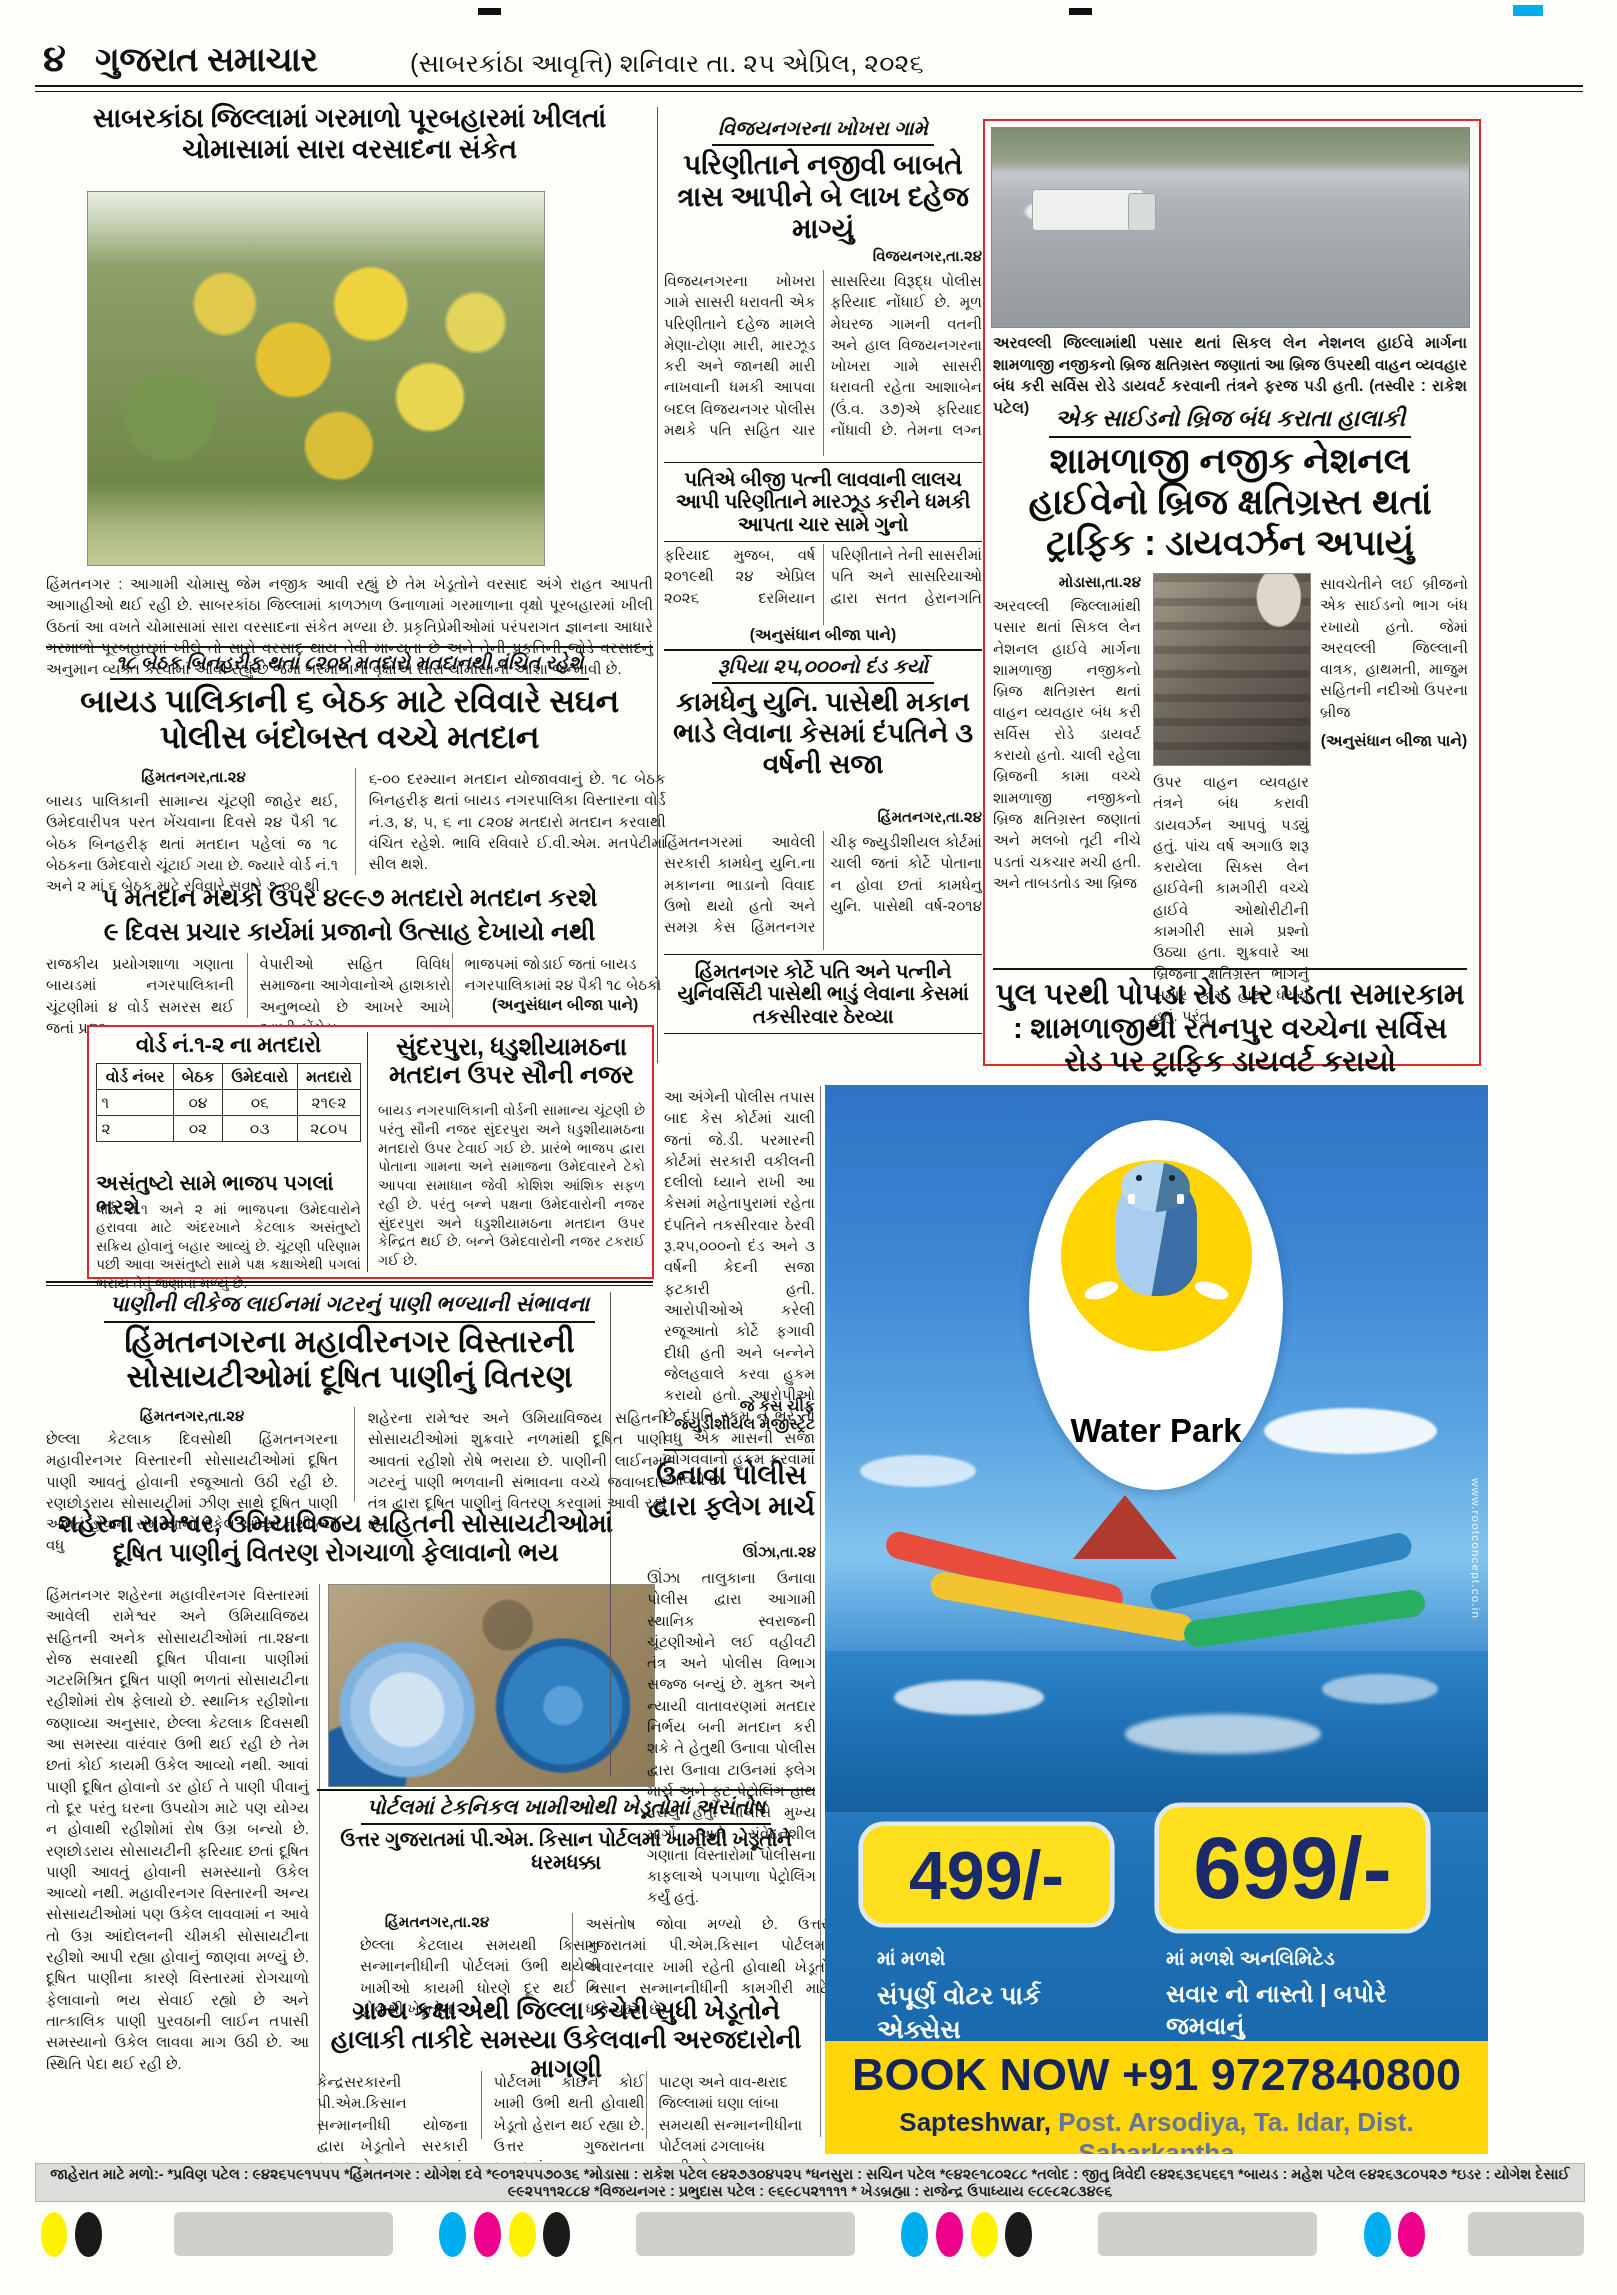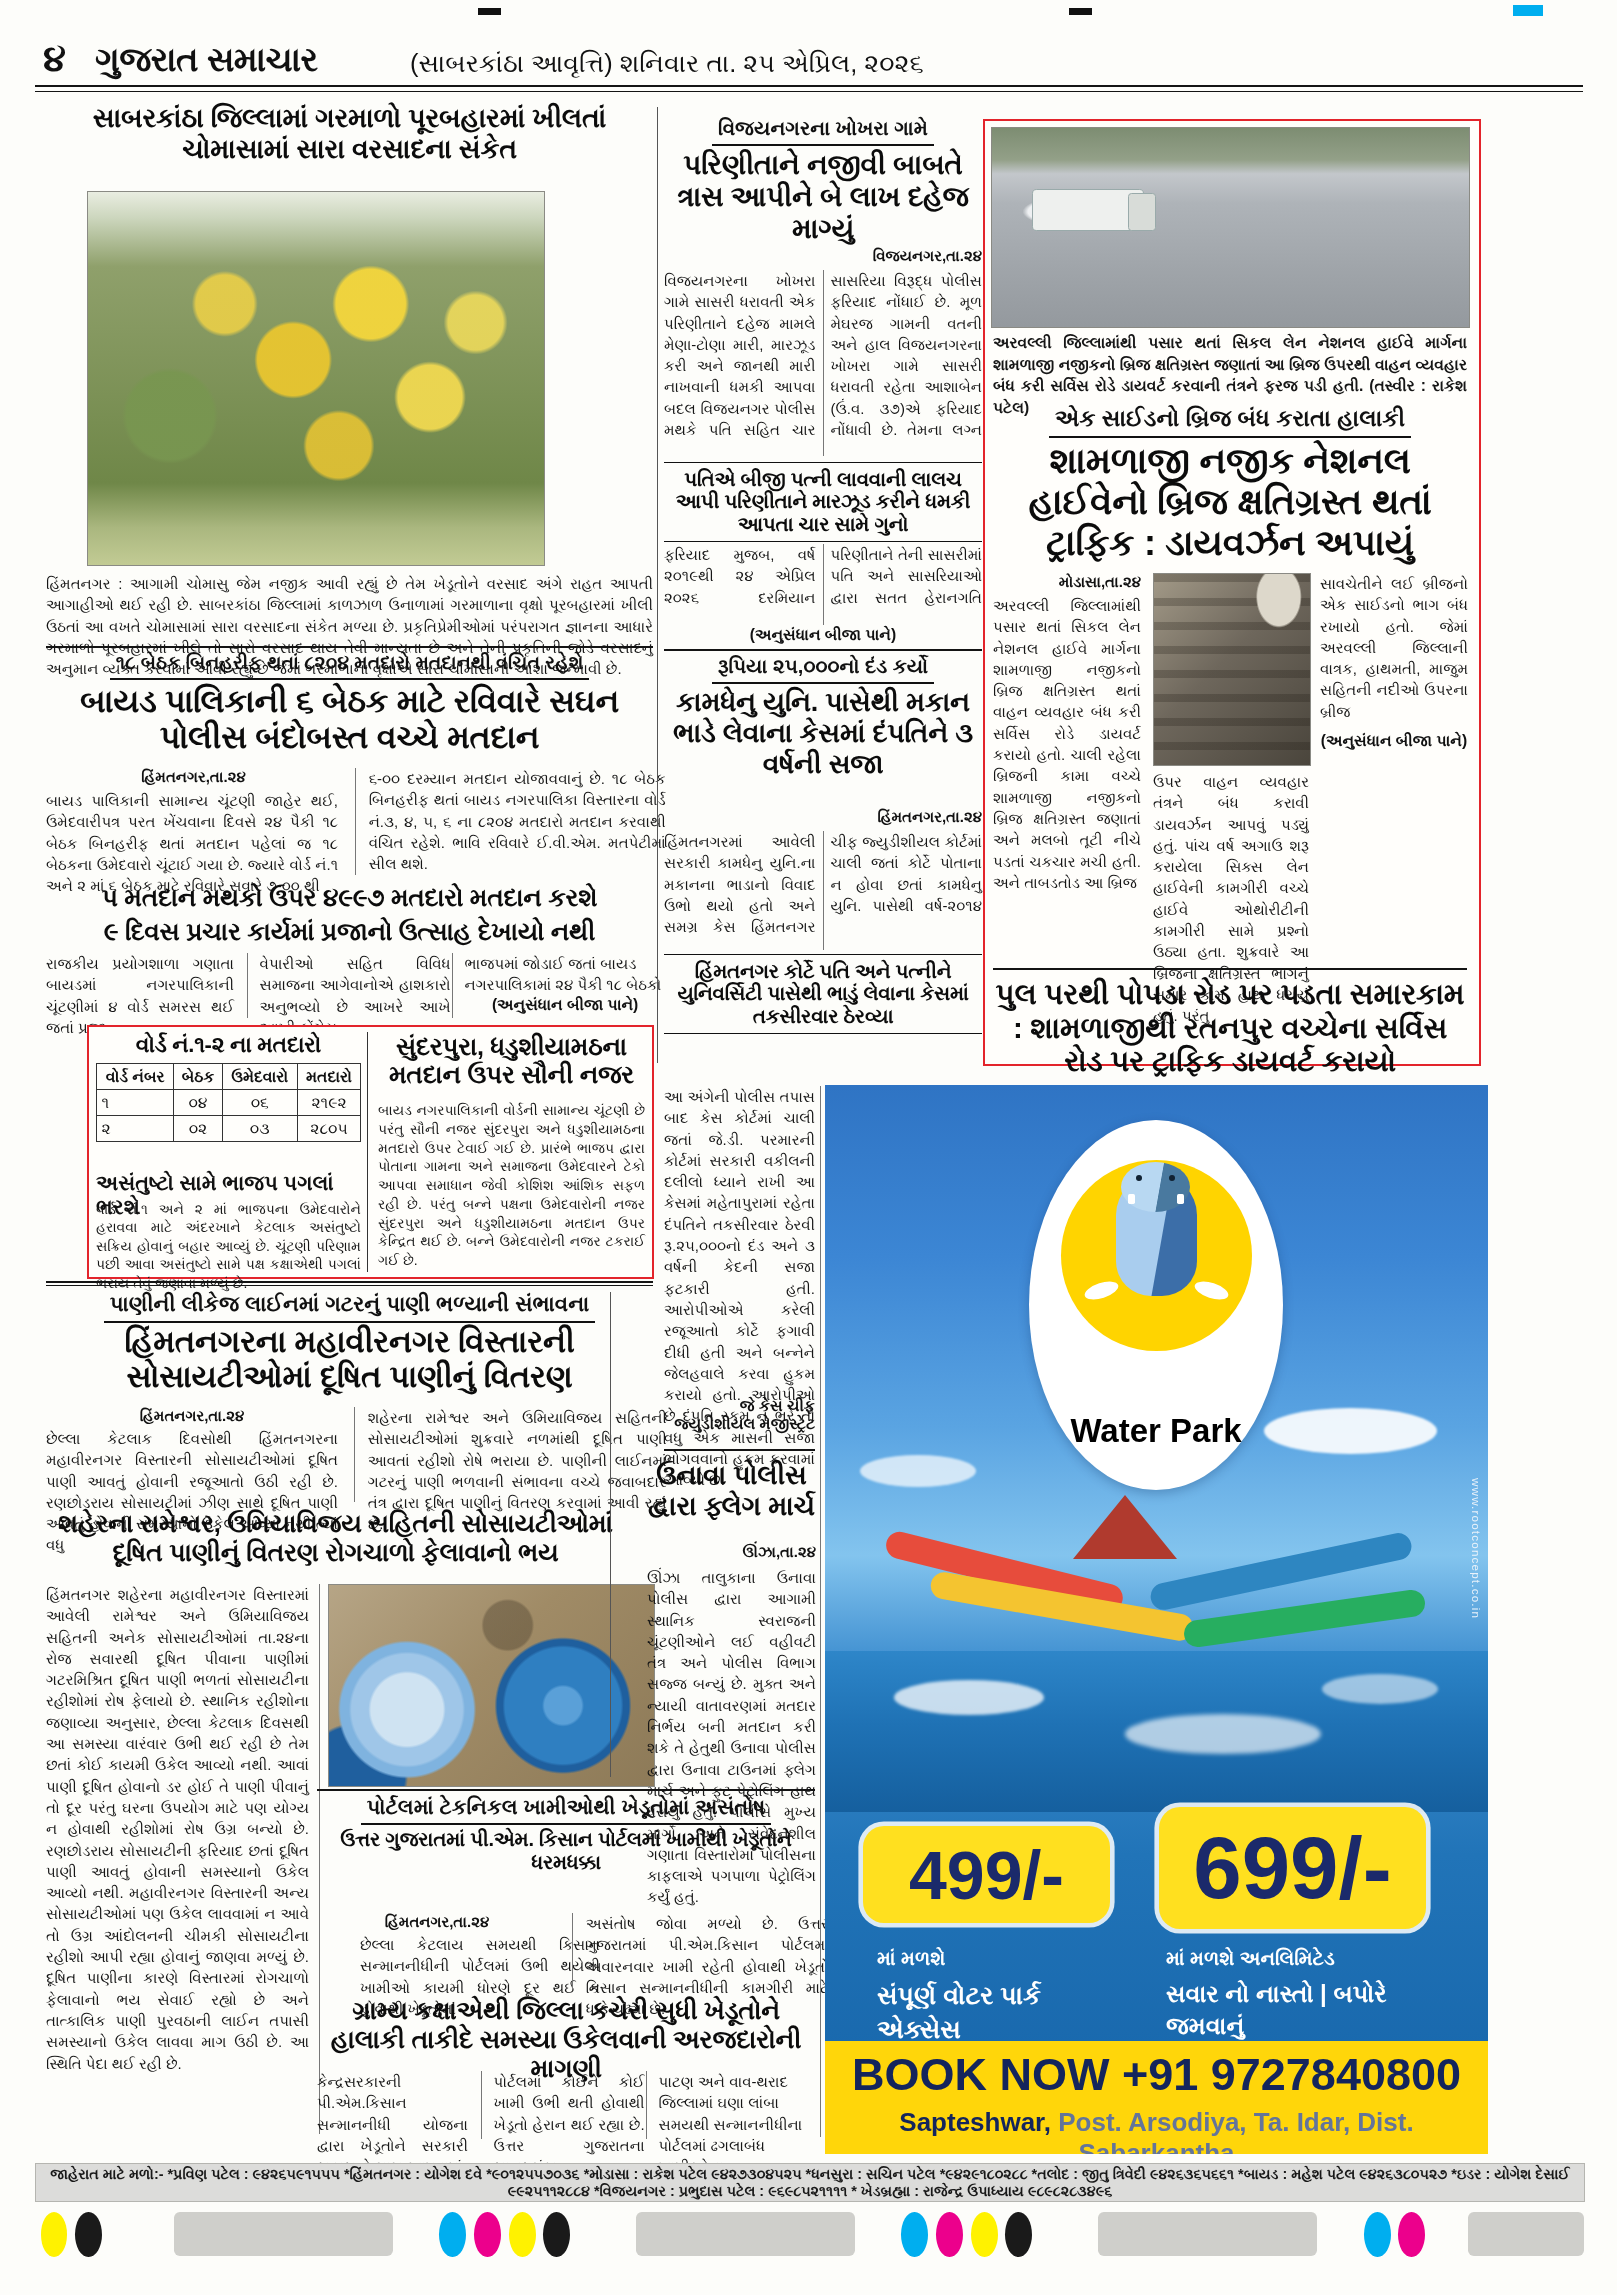--- a/index.html
+++ b/index.html
@@ -1,21 +1,21 @@
 <!DOCTYPE html>
 <html style="font-size:9.2px"><head>
 <meta charset="utf-8">
 <style>
   html,body{margin:0;padding:0;background:#e8e8e4;}
   #page{position:relative;width:1617px;height:2295px;background:#fdfdfa;margin:0 auto;
         font-family:"Liberation Sans","DejaVu Sans",sans-serif;color:#111;overflow:hidden;}
   .abs{position:absolute;}
   .hl{font-weight:800;color:#0c0c0c;text-align:center;line-height:1.14;letter-spacing:-0.3px;}
   .kicker{font-weight:800;text-align:center;}
-  .kicker>span{display:inline-block;border-bottom:2.3px solid #111;padding:0 5.8px 3.5px;}
+  .kicker>span{display:inline-block;border-bottom:2.3px solid #111;padding:0 5.8px 3.5px;font-style:italic;}
   .body{font-size:15px;line-height:1.42;text-align:justify;color:#161616;}
   .cols2{column-count:2;column-gap:15px;column-rule:0.6px solid #777;}
   .dateline{font-weight:800;font-size:15px;}
   .cont{font-weight:800;text-align:center;font-size:15.6px;}
   .rule{background:#141414;}
   .photo{border:0.6px solid #8a8a84;}
   .redbox{border:2.9px solid #e3242b;background:#fffefb;}
   .wtable{border-collapse:collapse;width:100%;font-size:15.6px;}
   .wtable th,.wtable td{border:1.2px solid #333;padding:3.5px 4.6px;}
   .wtable th{font-weight:800;}

